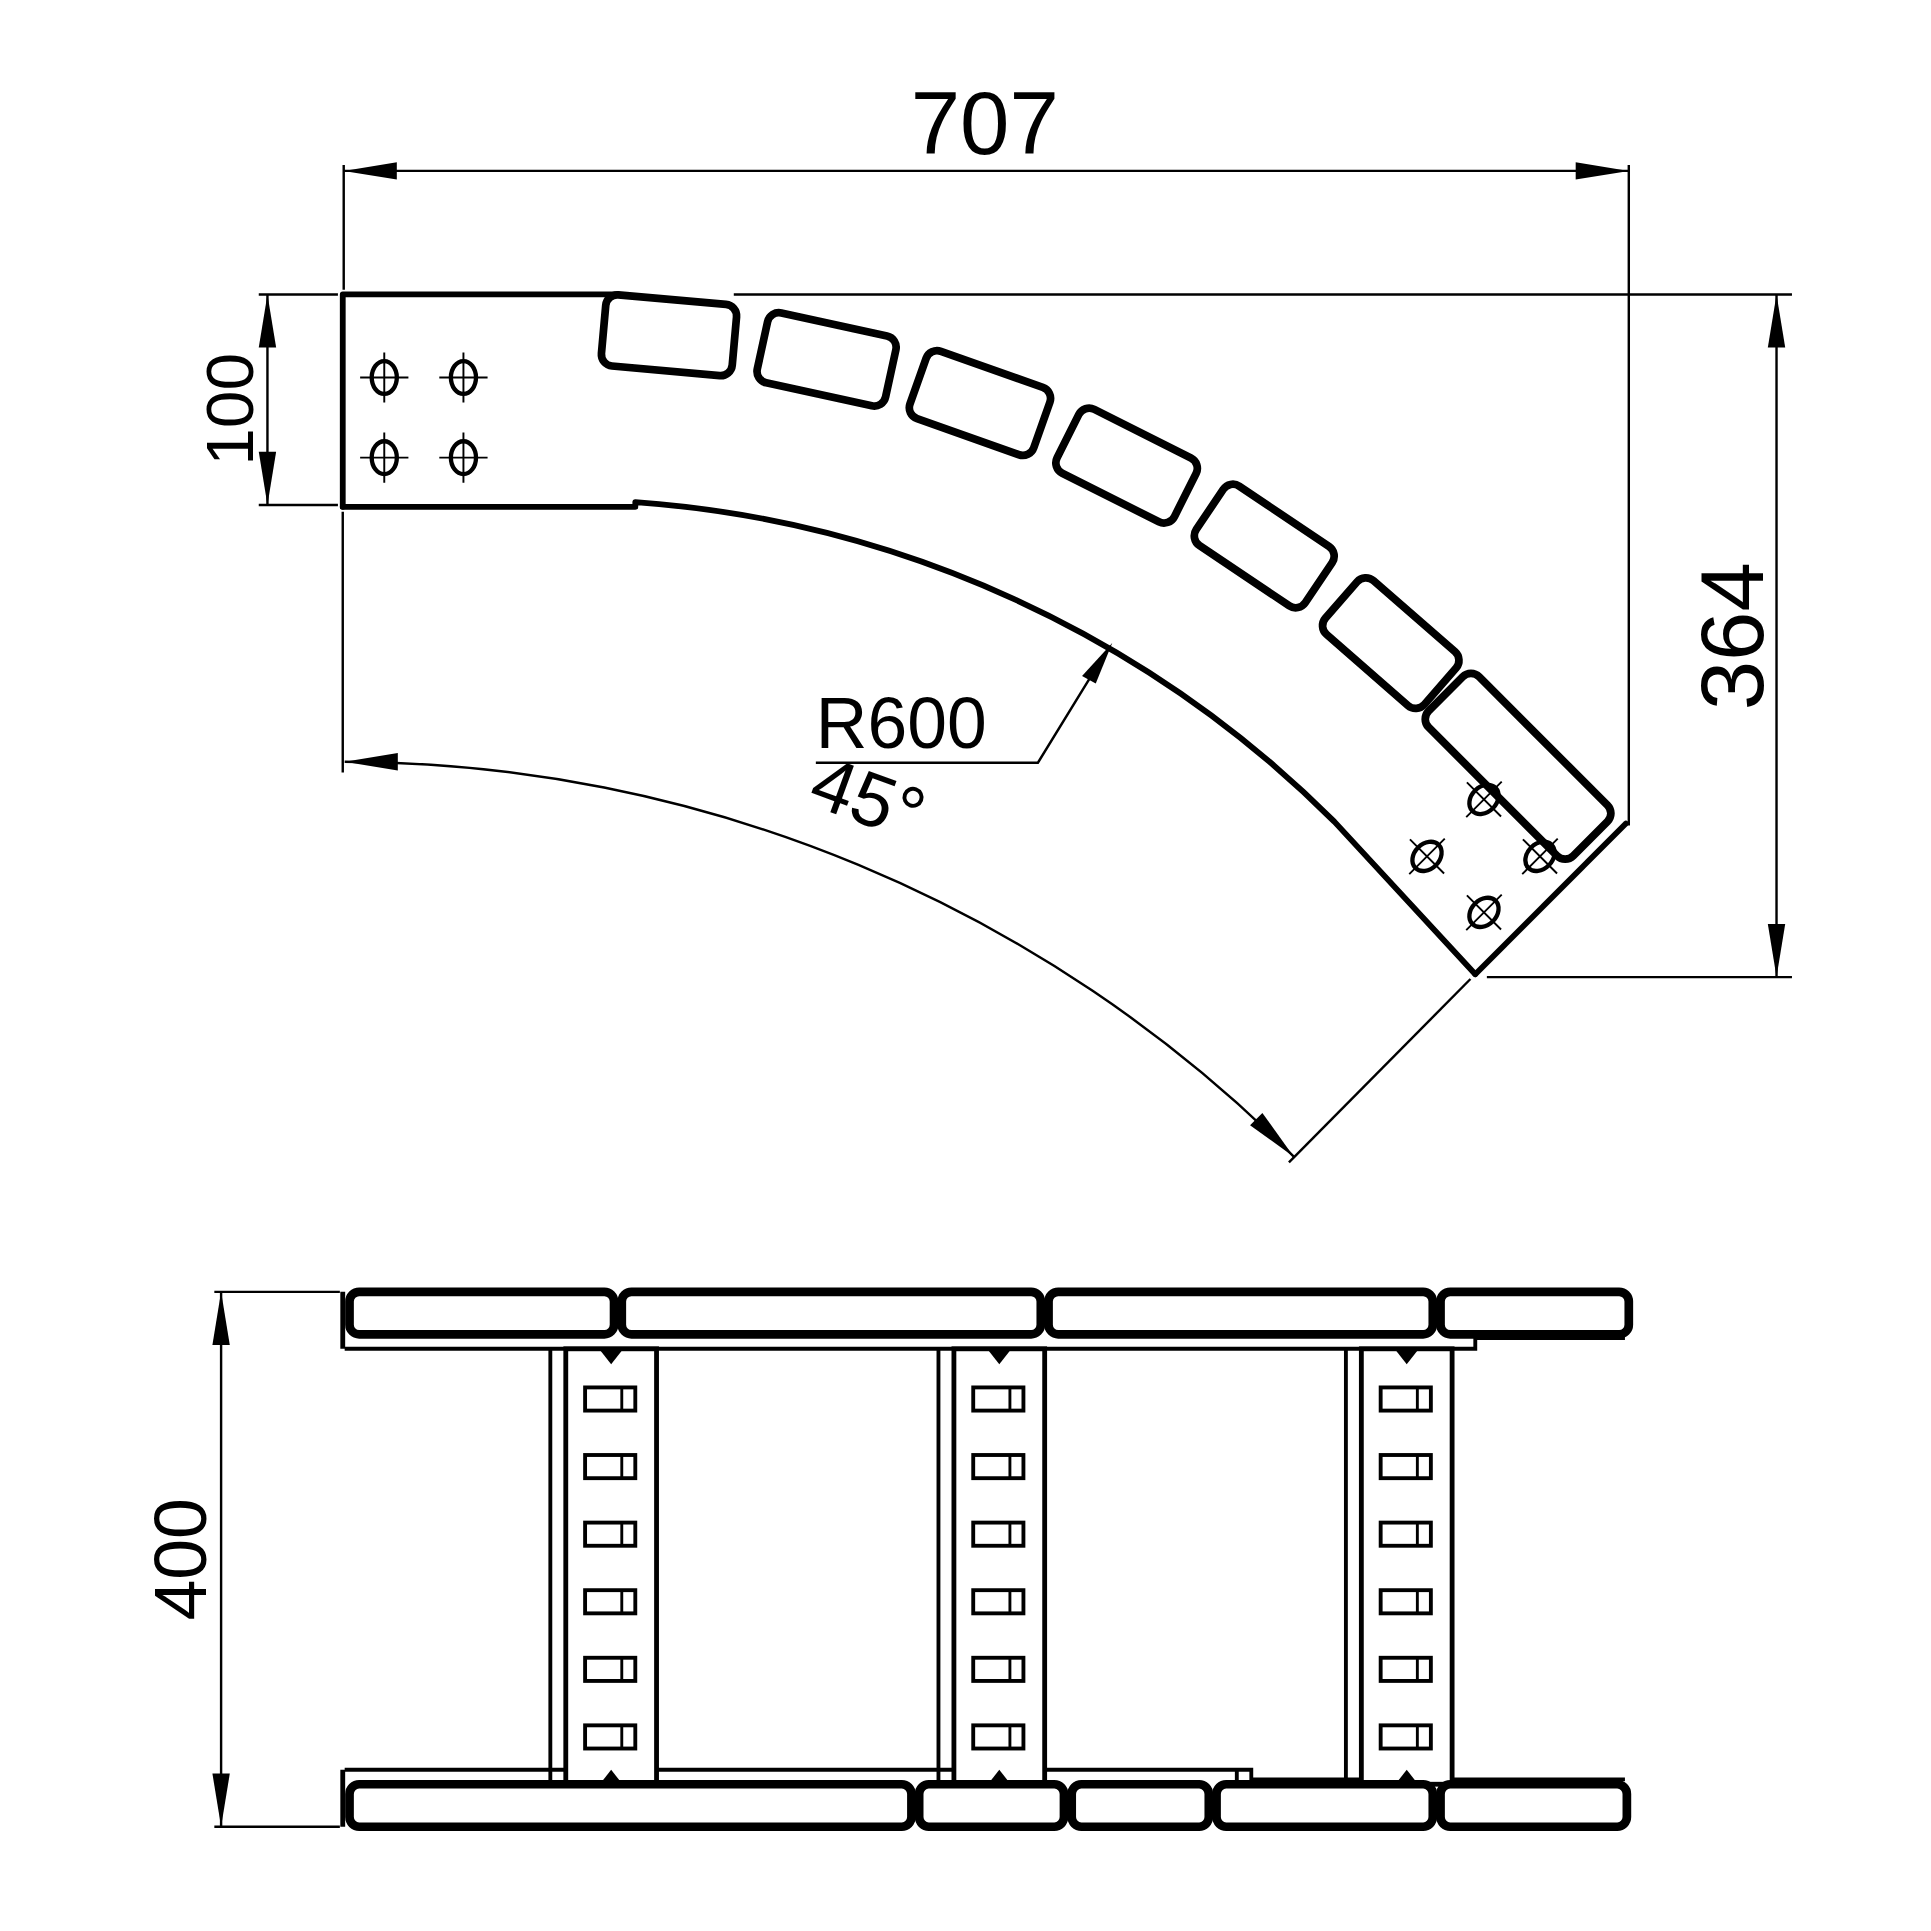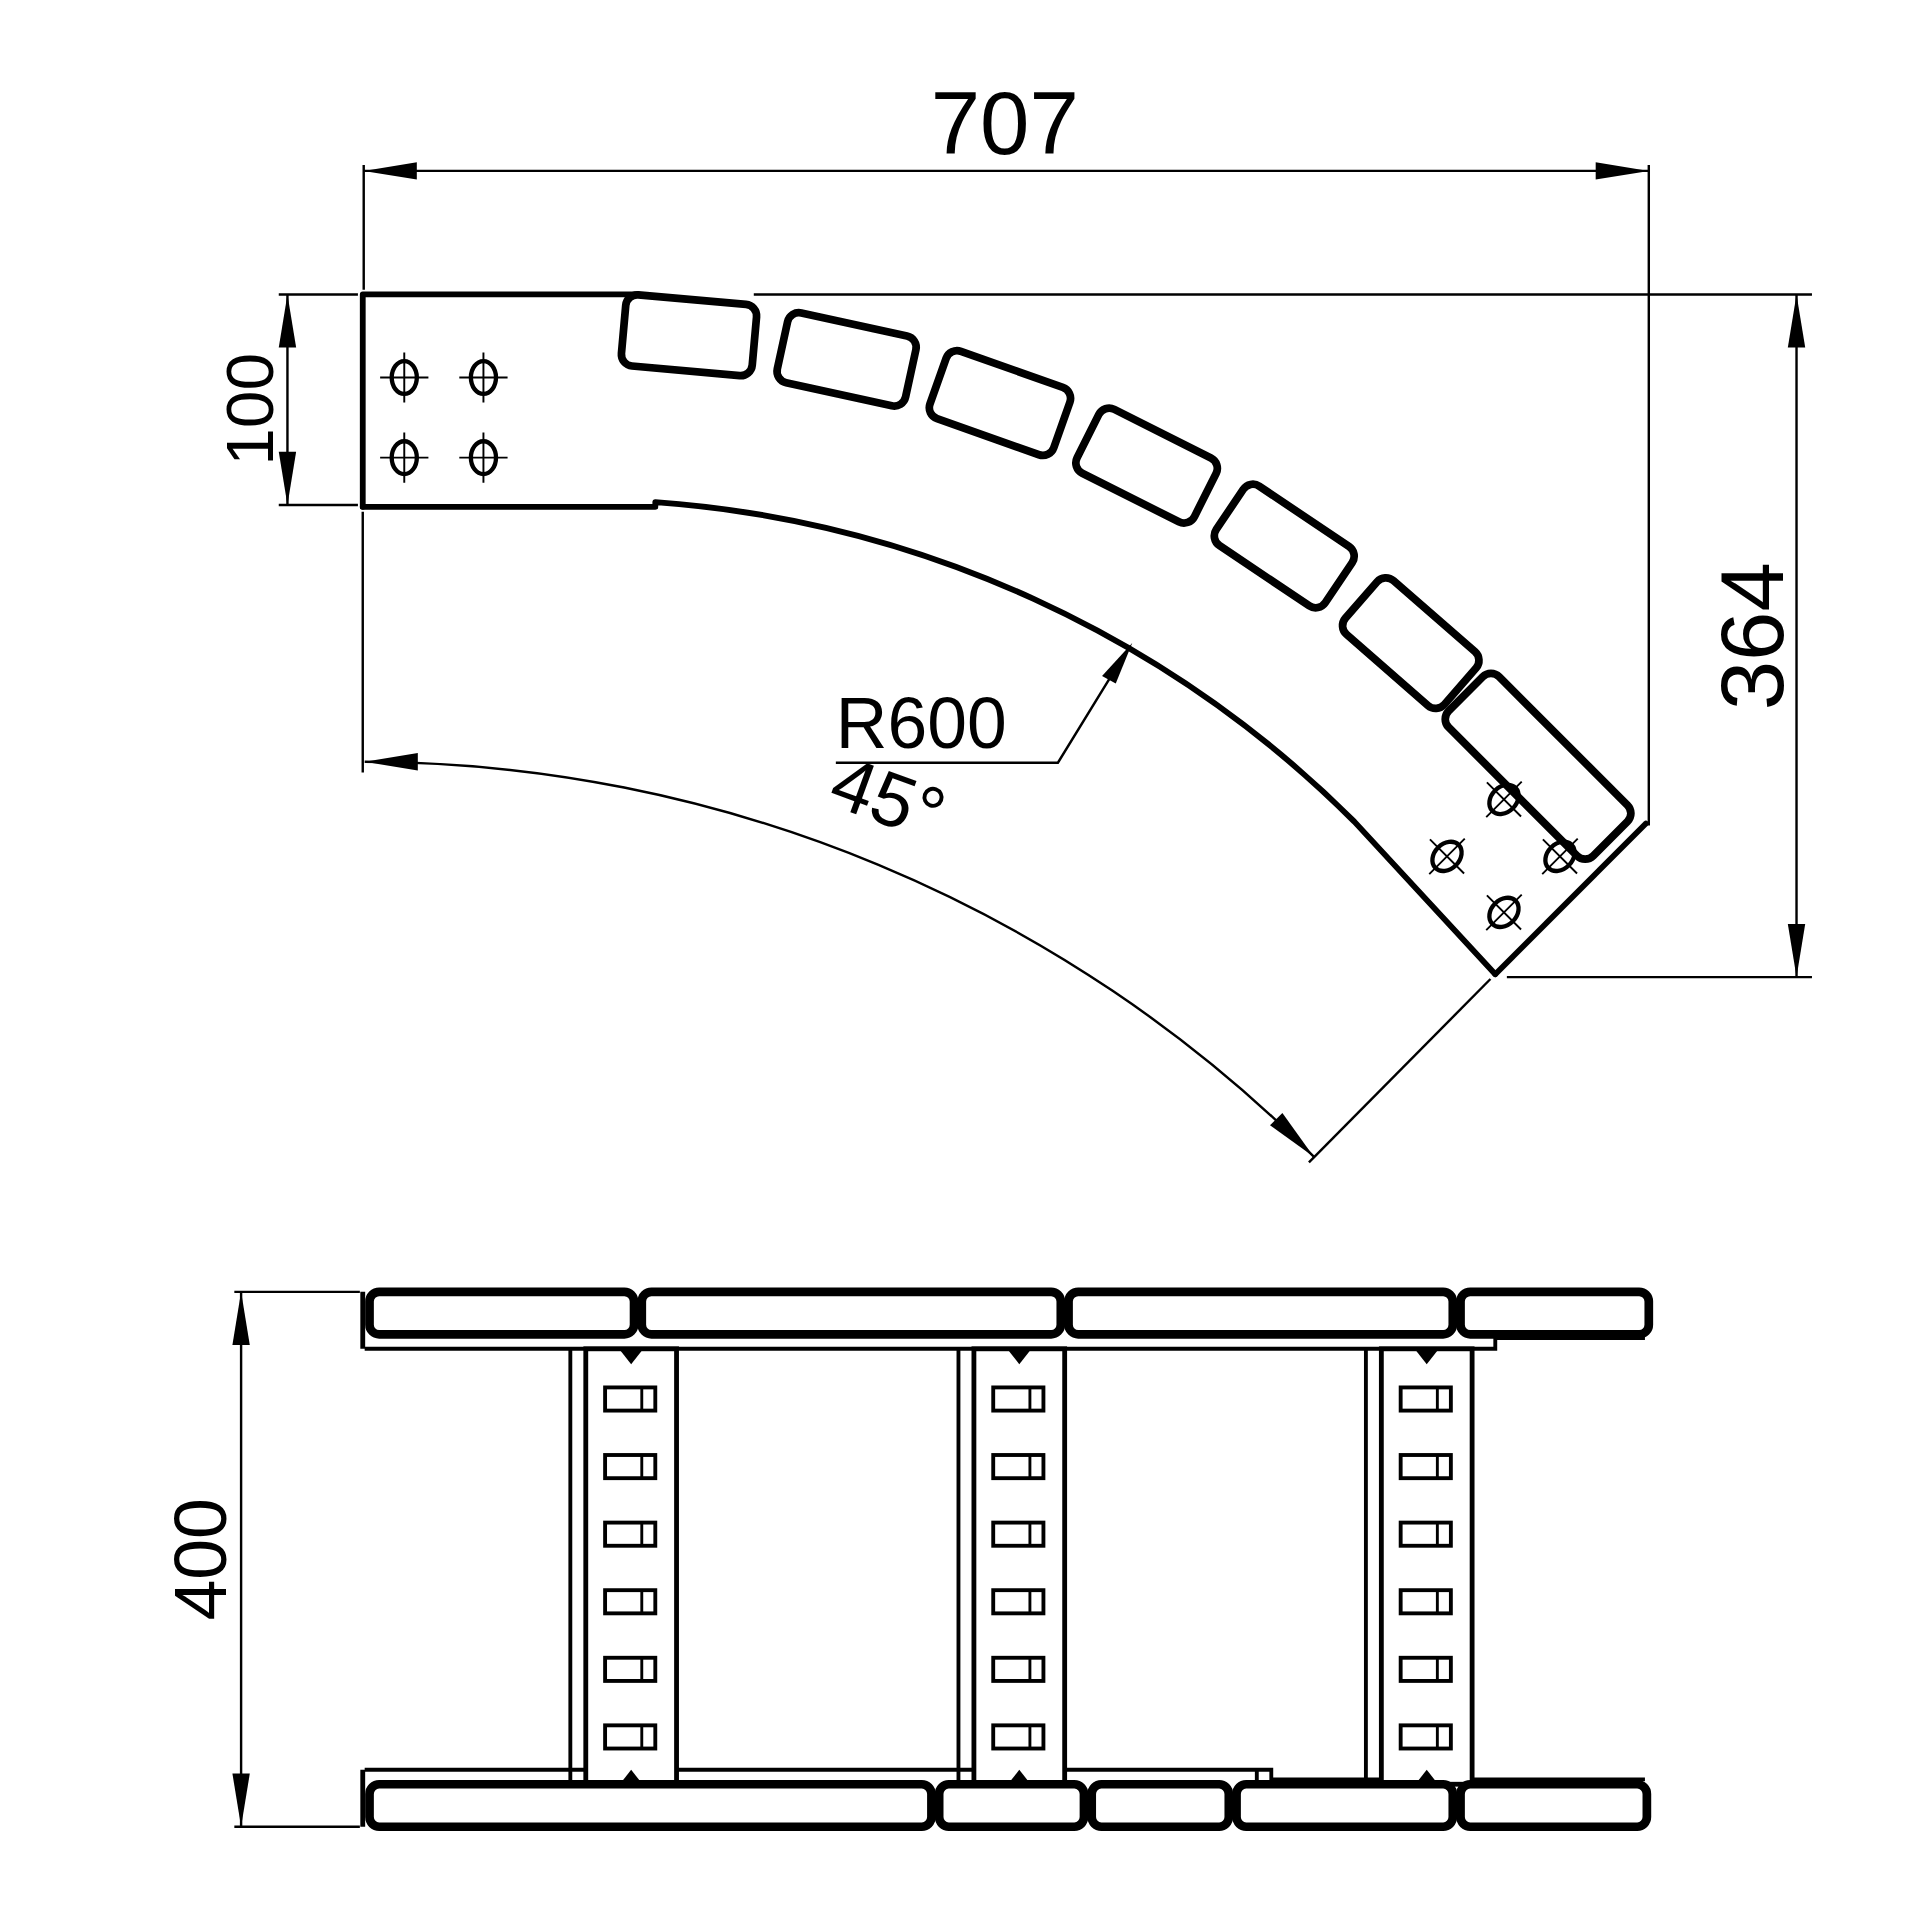--- a/index.html
+++ b/index.html
@@ -1,16 +1,16 @@
 <!DOCTYPE html>
 <html><head>
 <meta charset="utf-8">
 <style>
   html,body{margin:0;padding:0;background:#ffffff;}
-  .stage{width:1669px;height:1931px;background:#fff;position:relative;padding-left:20px;}
+  .stage{width:1669px;height:1931px;background:#fff;position:relative;}
   svg{display:block;}
   text{font-family:"Liberation Sans","DejaVu Sans",sans-serif;fill:#000;}
   .t92{font-size:92px;}
   .t78{font-size:78px;}
   .t76{font-size:76px;}
   .t74{font-size:74px;}
   .t70{font-size:70px;}
   .outline{stroke:#000;stroke-width:6;fill:none;stroke-linejoin:round;stroke-linecap:round;}
   .panel{stroke:#000;stroke-width:8;fill:#fff;}
   .plate{stroke:#000;stroke-width:9;fill:#fff;}

